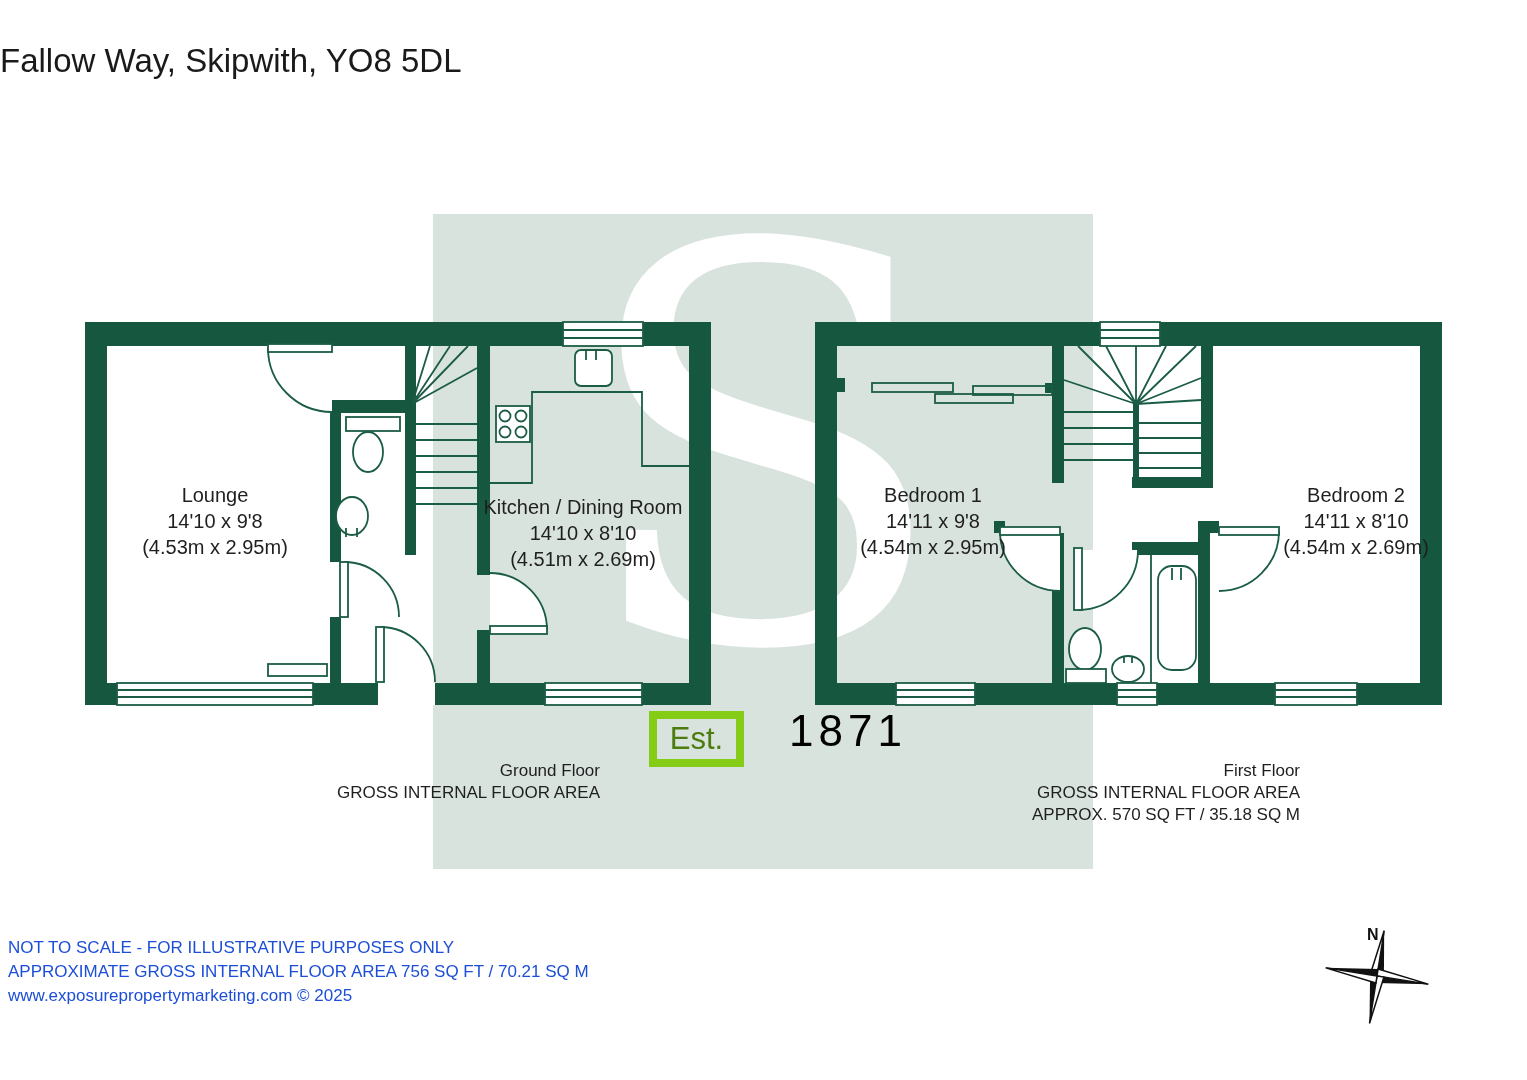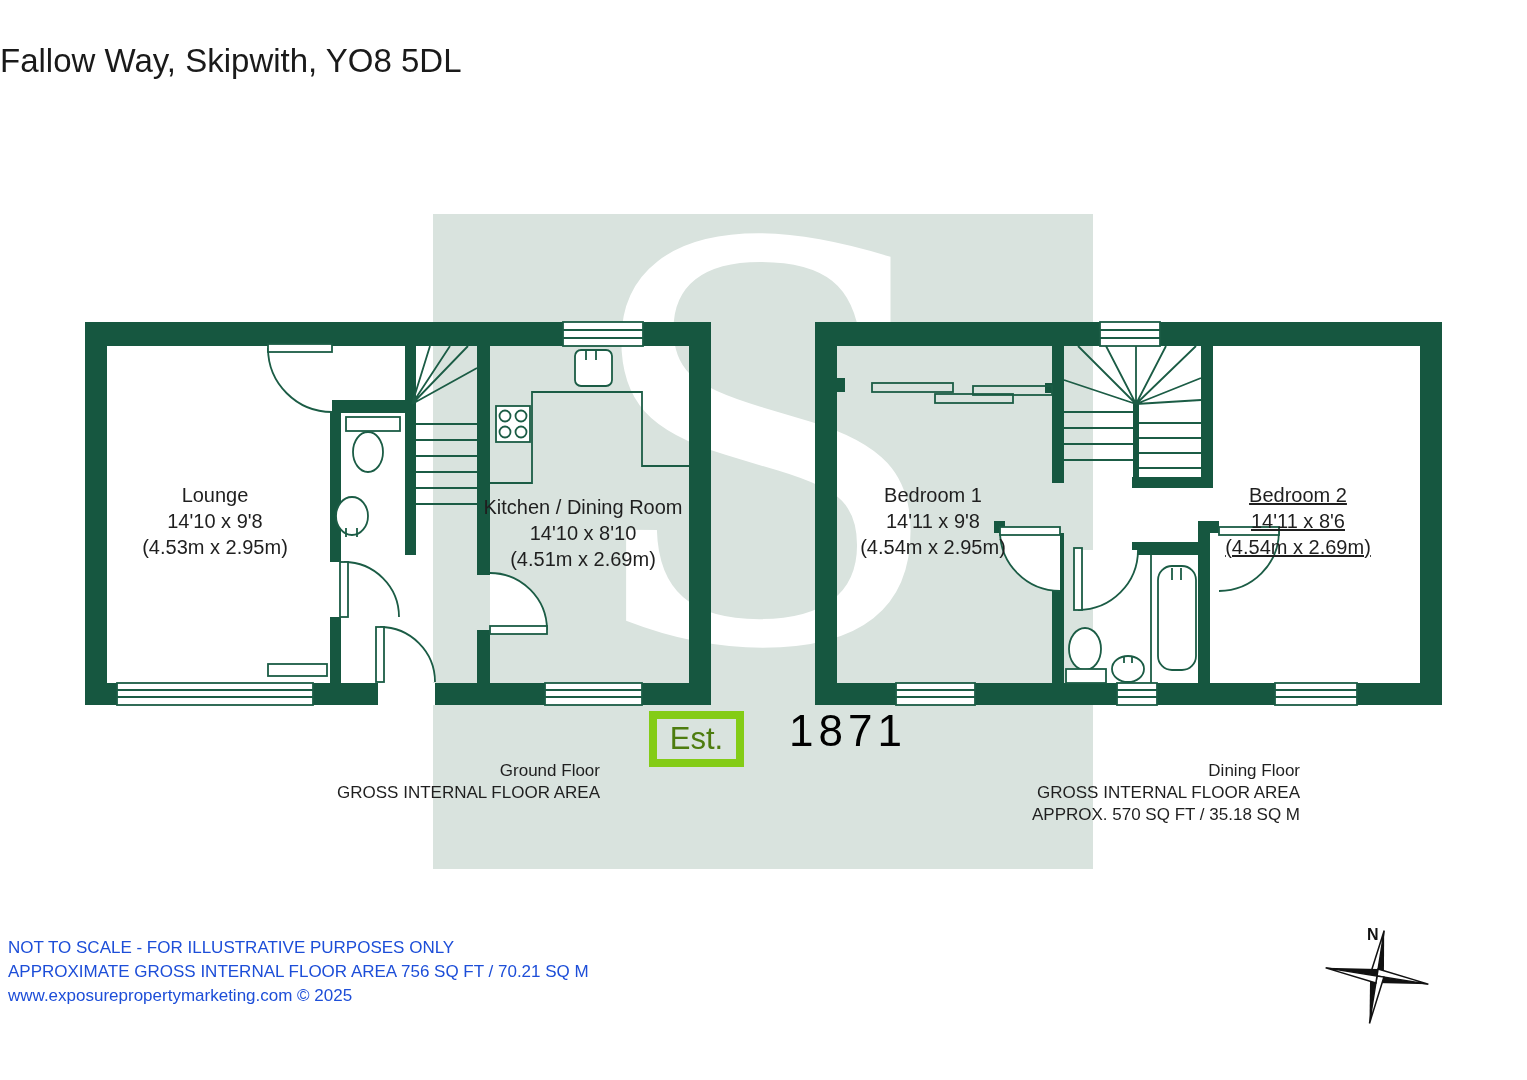--- a/index.html
+++ b/index.html
@@ -222,32 +222,32 @@
   <div class="abs room-label z3" style="left:453px;top:494px;width:260px;">
     <div>Kitchen / Dining Room</div>
     <div>14'10 x 8'10</div>
     <div>(4.51m x 2.69m)</div>
   </div>
   <div class="abs room-label z3" style="left:813px;top:482px;width:240px;">
     <div>Bedroom 1</div>
     <div>14'11 x 9'8</div>
     <div>(4.54m x 2.95m)</div>
   </div>
-  <div class="abs room-label z3" style="left:1178px;top:482px;width:240px;text-decoration:underline;">
+  <div class="abs room-label z3" style="left:1236px;top:482px;width:240px;">
     <div>Bedroom 2</div>
-    <div>14'11 x 8'6</div>
+    <div>14'11 x 8'10</div>
     <div>(4.54m x 2.69m)</div>
   </div>
 
   <div class="abs floor-label z3" style="left:180px;top:760px;width:420px;">
     <div>Ground Floor</div>
     <div>GROSS INTERNAL FLOOR AREA</div>
   </div>
   <div class="abs floor-label z3" style="left:880px;top:760px;width:420px;">
-    <div>Dining Floor</div>
+    <div>First Floor</div>
     <div>GROSS INTERNAL FLOOR AREA</div>
     <div>APPROX. 570 SQ FT / 35.18 SQ M</div>
   </div>
 
   <div class="abs footer z3">
     <div>NOT TO SCALE - FOR ILLUSTRATIVE PURPOSES ONLY</div>
     <div>APPROXIMATE GROSS INTERNAL FLOOR AREA 756 SQ FT / 70.21 SQ M</div>
     <div>www.exposurepropertymarketing.com © 2025</div>
   </div>
 

